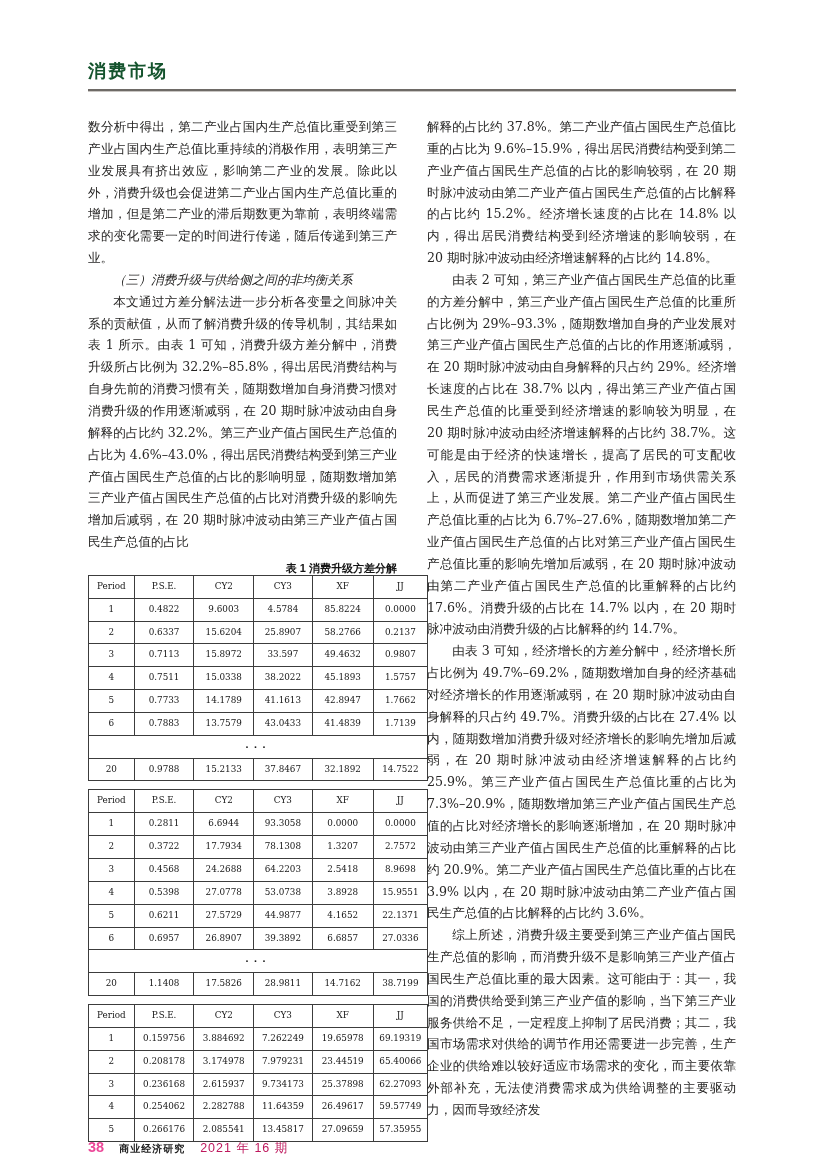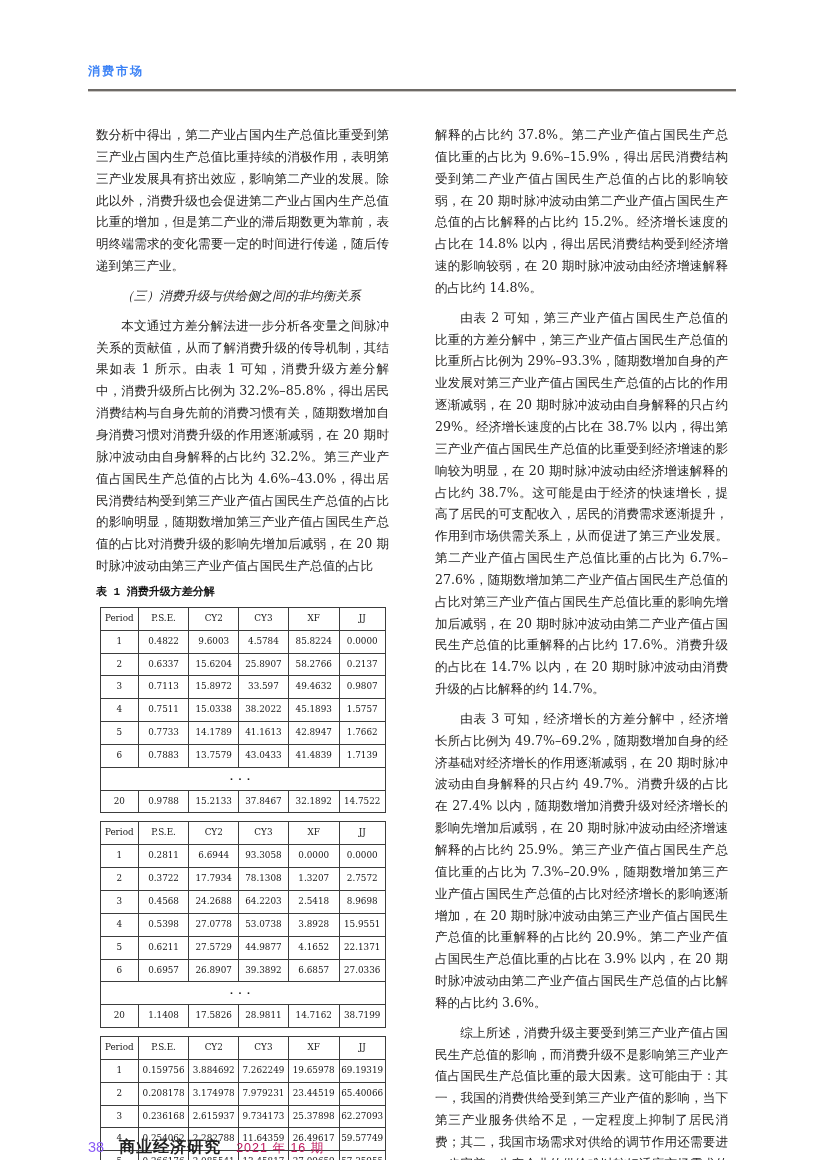--- a/index.html
+++ b/index.html
@@ -1,39 +1,39 @@
 <!DOCTYPE html>
 <html><head>
 <meta charset="utf-8">
 <style>
   html,body{margin:0;padding:0;background:#ffffff;}
   .page{position:relative;width:827px;height:1160px;background:#ffffff;overflow:hidden;
         font-family:"DejaVu Serif","Liberation Serif",serif;color:#262524;}
   .content{position:absolute;left:88px;top:60px;width:648px;}
-  .section-header{font-family:"Liberation Sans",sans-serif;font-weight:bold;font-size:12px;
-        color:#3b82f6;letter-spacing:2px;line-height:22px;}
+  .section-header{font-family:"Liberation Sans",sans-serif;font-weight:bold;font-size:18px;
+        color:#14532d;letter-spacing:2px;line-height:22px;}
   .header-rule{margin-top:7px;height:0;border-top:2px solid #6e6a66;box-shadow:0 1px 0 #c9c6c3;}
   .columns{display:flex;gap:30px;margin-top:25px;}
   .col{width:309px;font-size:12.6px;line-height:21.85px;text-align:justify;}
-  .col p{margin:8px;text-indent:2em;}
+  .col p{margin:0;text-indent:2em;}
   .col p.noindent{text-indent:0;}
   .subheading{font-style:italic;text-indent:2em;line-height:21.85px;}
   .table-section{margin-top:8px;}
-  .table-title{font-family:Liberation Mono, monospace;font-weight:bold;font-size:11px;
-        text-align:left;color:#141414;margin:0 0 4px;text-indent:0 !important;line-height:14px;}
-  table{border-collapse:collapse;margin:0 auto;width:286px;table-layout:fixed;}
+  .table-title{font-family:Liberation Sans, sans-serif;font-weight:bold;font-size:11px;
+        text-align:right;color:#141414;margin:0 0 4px;text-indent:0 !important;line-height:14px;}
+  table{border-collapse:collapse;margin:0 auto;width:340px;table-layout:fixed;}
   th,td{border:1px solid #3c3c3c;font-size:8.8px;font-weight:normal;text-align:center;
         height:16.5px;padding:0;color:#161616;font-family:"DejaVu Serif",serif;}
   td.ellipsis{letter-spacing:5px;font-weight:bold;font-size:10px;}
   col.c1{width:13.5%;} col.c2{width:17.6%;} col.c3{width:17.6%;}
   col.c4{width:17.3%;} col.c5{width:18%;} col.c6{width:16%;}
   .footer{position:absolute;left:88px;top:1091px;display:flex;align-items:baseline;gap:15px;
         font-family:"Liberation Sans",sans-serif;}
-  .footer .pagenum{font-weight:normal;font-size:14.5px;color:#8b5cf6;margin-top:48px;}
-  .footer .journal{font-weight:bold;font-size:16px;color:#222;letter-spacing:1px;}
+  .footer .pagenum{font-weight:bold;font-size:14.5px;color:#ec4899;margin-top:48px;}
+  .footer .journal{font-weight:bold;font-size:10px;color:#222;letter-spacing:1px;}
   .footer .issue{font-size:12.5px;color:#be185d;letter-spacing:1px;}
 </style>
 </head>
 <body>
 
 <div class="page">
   <div class="content">
 
     <div class="section-header">消费市场</div>
     <div class="header-rule"></div>

